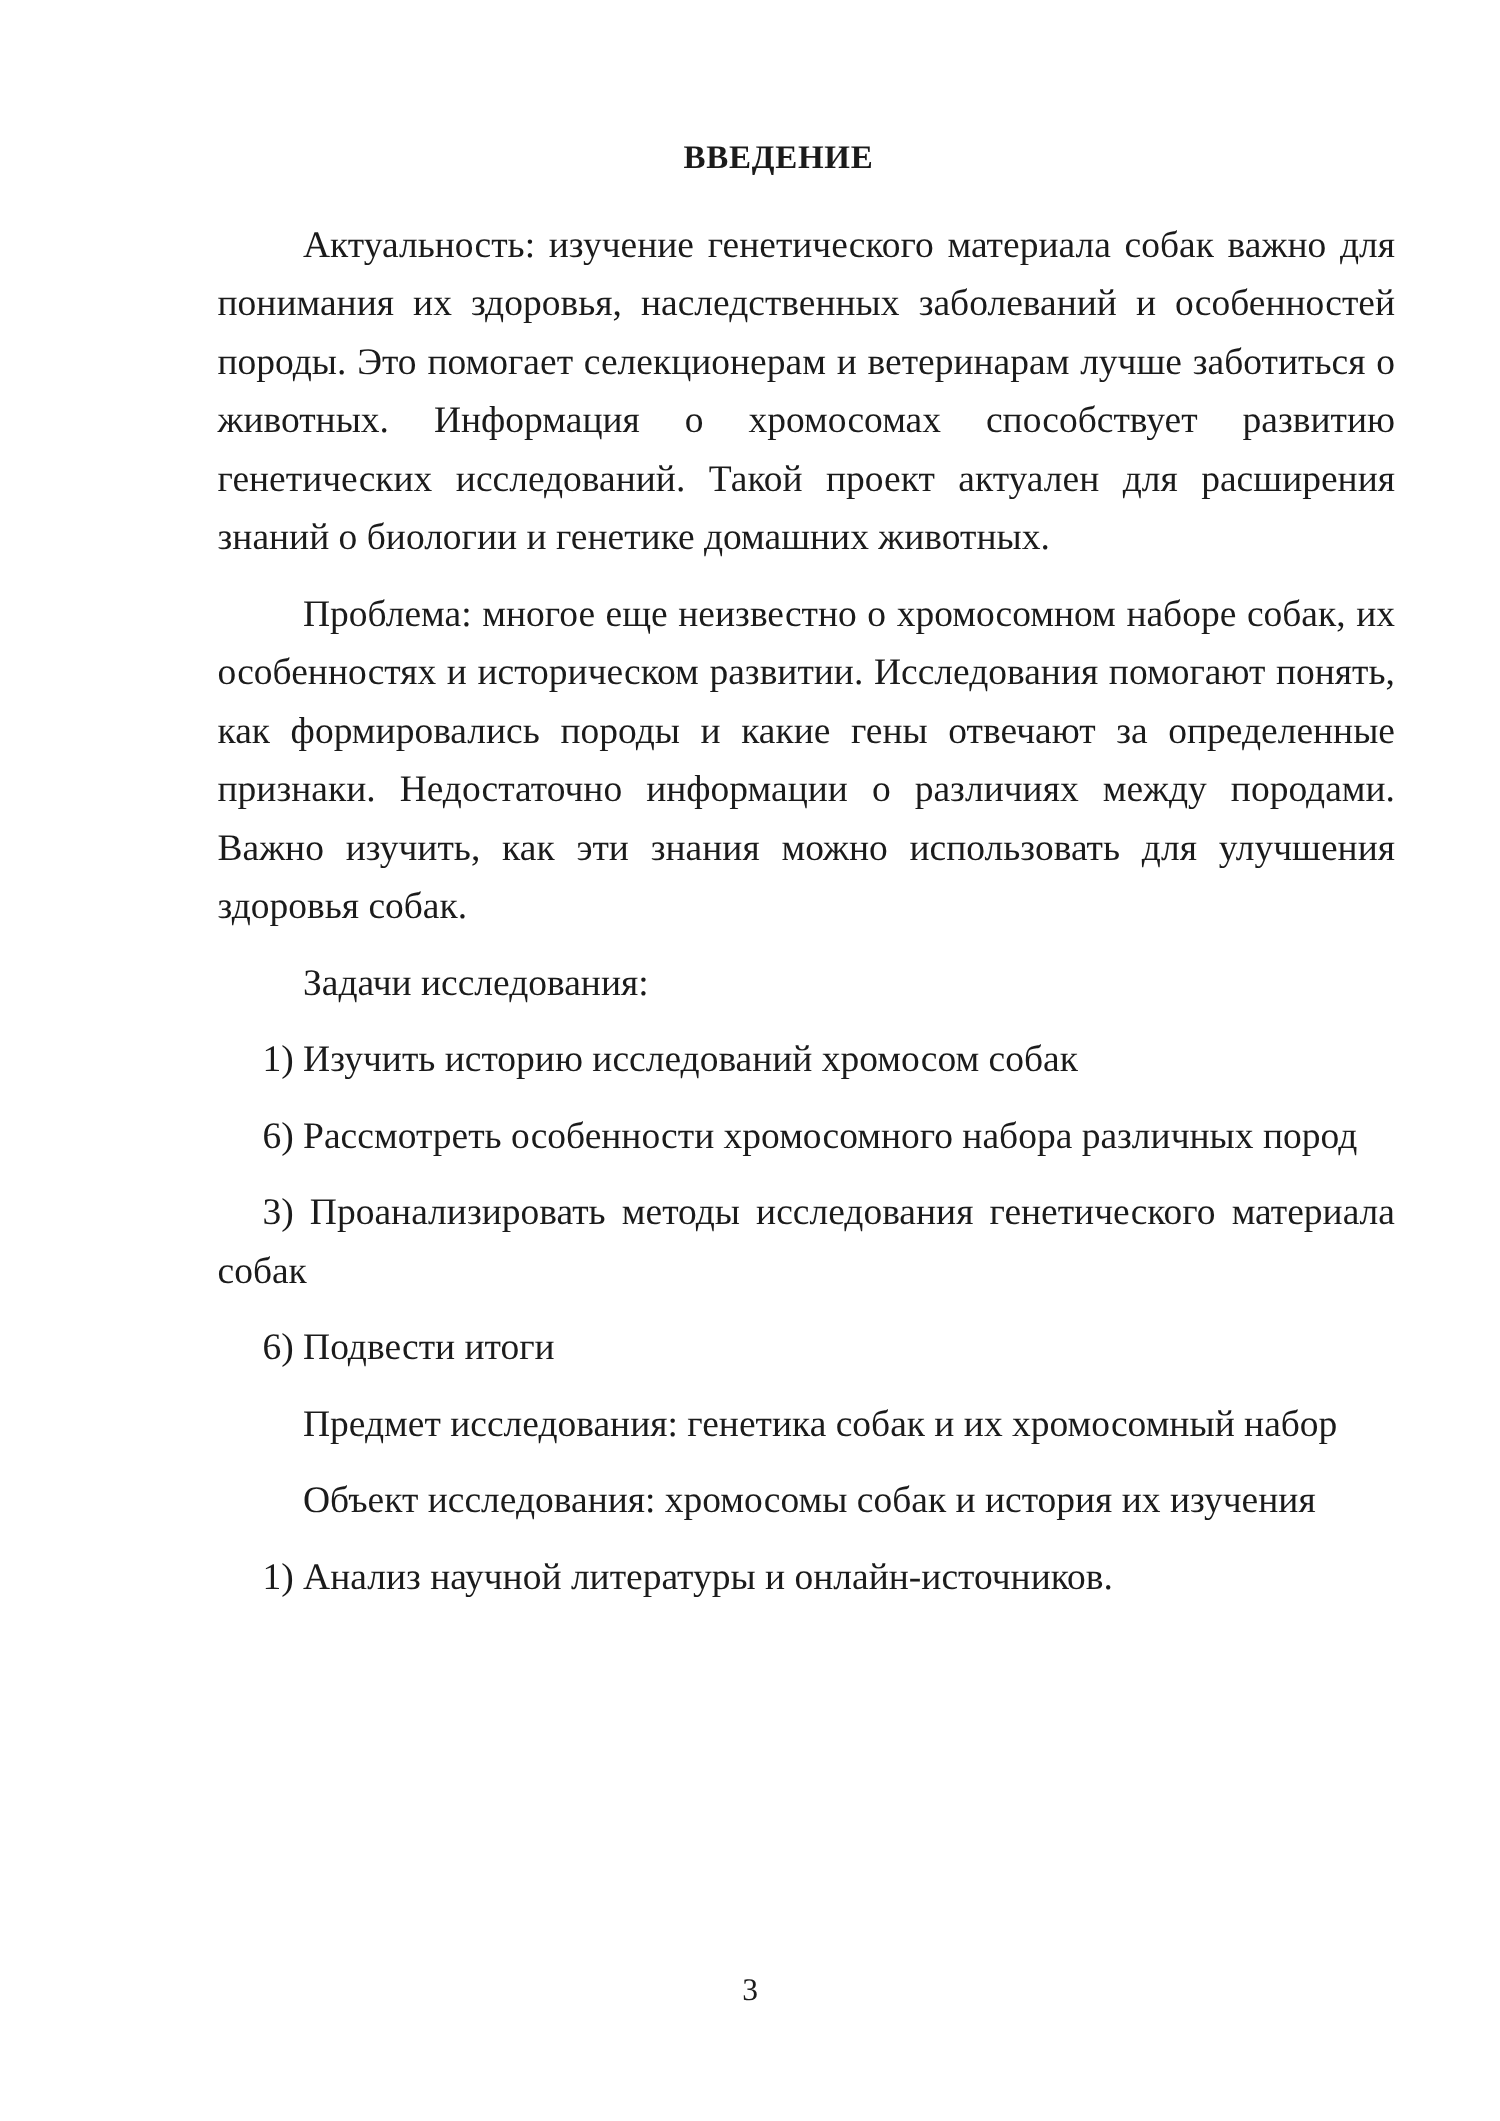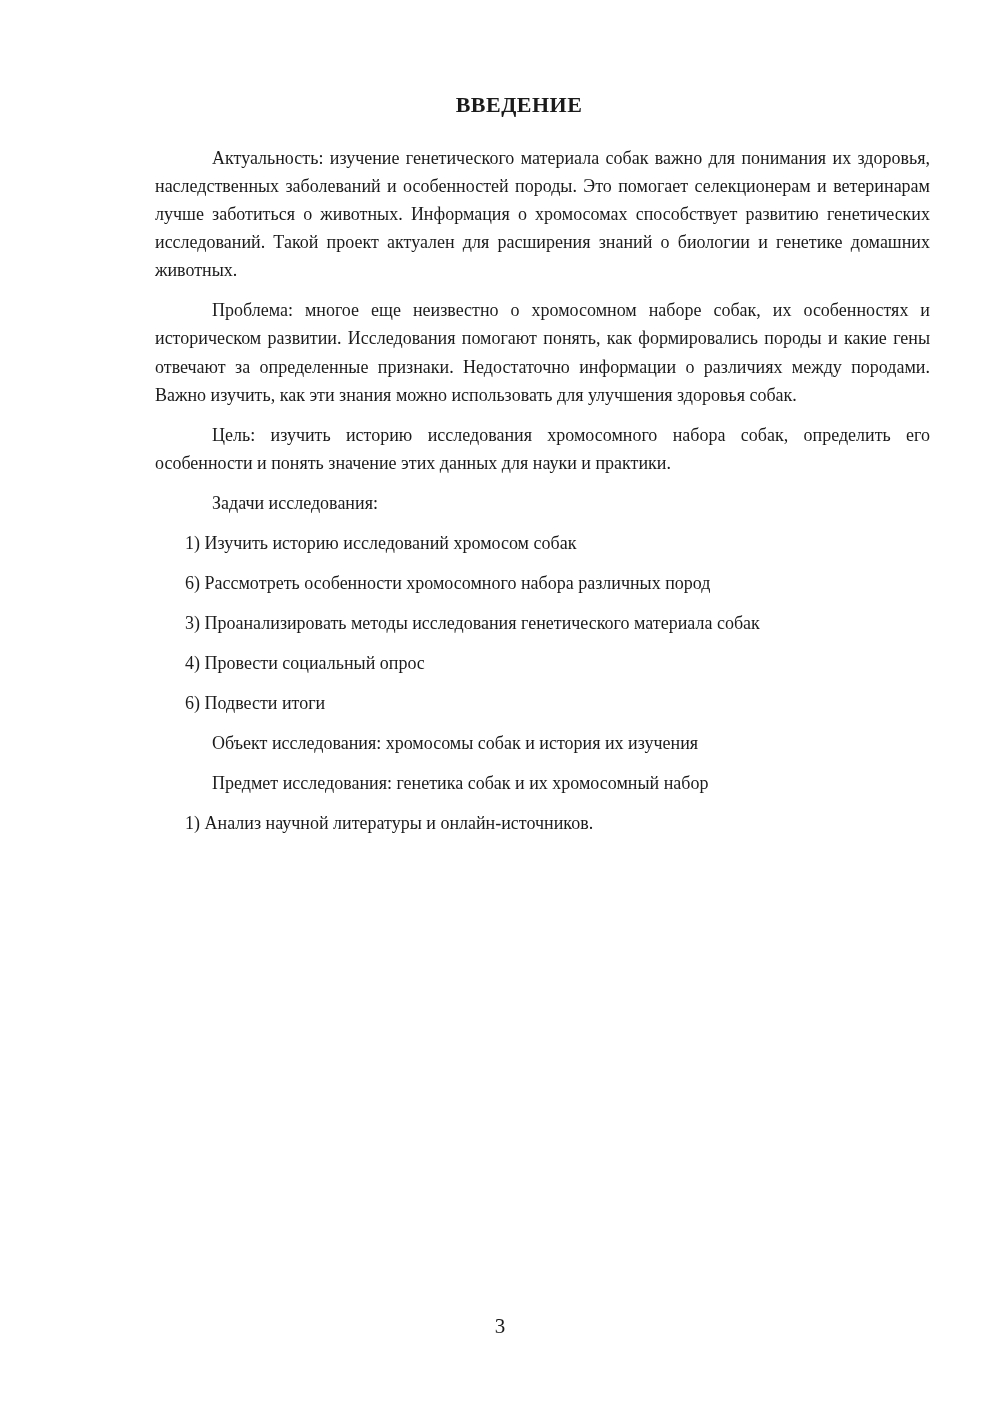--- a/index.html
+++ b/index.html
@@ -22,24 +22,24 @@
   .title {
     font-size: 22px;
     font-weight: bold;
     text-align: center;
     letter-spacing: 0.5px;
     margin: 0 0 26px 0;
     
     margin-left: -37px;
   }
   .para, .item {
-    font-size: 18px;
+    font-size: 25px;
     line-height: 1.56;
     text-align: justify;
-    margin: 0 0 12px 10px;
+    margin: 0 0 12px 0;
   }
   .para {
     text-indent: 57px;
   }
   .item {
     text-indent: 30px;
   }
   .page-number {
     position: absolute;
     bottom: 52px;
@@ -54,37 +54,35 @@
 <body>
 
 <div class="page">
 
   <h1 class="title">ВВЕДЕНИЕ</h1>
 
   <p class="para">Актуальность: изучение генетического материала собак важно для понимания их здоровья, наследственных заболеваний и особенностей породы. Это помогает селекционерам и ветеринарам лучше заботиться о животных. Информация о хромосомах способствует развитию генетических исследований. Такой проект актуален для расширения знаний о биологии и генетике домашних животных.</p>
 
   <p class="para">Проблема: многое еще неизвестно о хромосомном наборе собак, их особенностях и историческом развитии. Исследования помогают понять, как формировались породы и какие гены отвечают за определенные признаки. Недостаточно информации о различиях между породами. Важно изучить, как эти знания можно использовать для улучшения здоровья собак.</p>
 
-  <p class="para">Цель: изучить историю исследования хромосомного набора собак, определить его особенности и понять значение этих данных для науки и практики.</p>
 
   <p class="para">Задачи исследования:</p>
 
   <p class="item">1) Изучить историю исследований хромосом собак</p>
 
   <p class="item">6) Рассмотреть особенности хромосомного набора различных пород</p>
 
   <p class="item">3) Проанализировать методы исследования генетического материала собак</p>
 
-  <p class="item">4) Провести социальный опрос</p>
 
   <p class="item">6) Подвести итоги</p>
 
+  <p class="para">Предмет исследования: генетика собак и их хромосомный набор</p>
+
   <p class="para">Объект исследования: хромосомы собак и история их изучения</p>
-
-  <p class="para">Предмет исследования: генетика собак и их хромосомный набор</p>
 
 
 
   <p class="item">1) Анализ научной литературы и онлайн-источников.</p>
 
   <div class="page-number">3</div>
 
 </div>
 
 </body></html>

